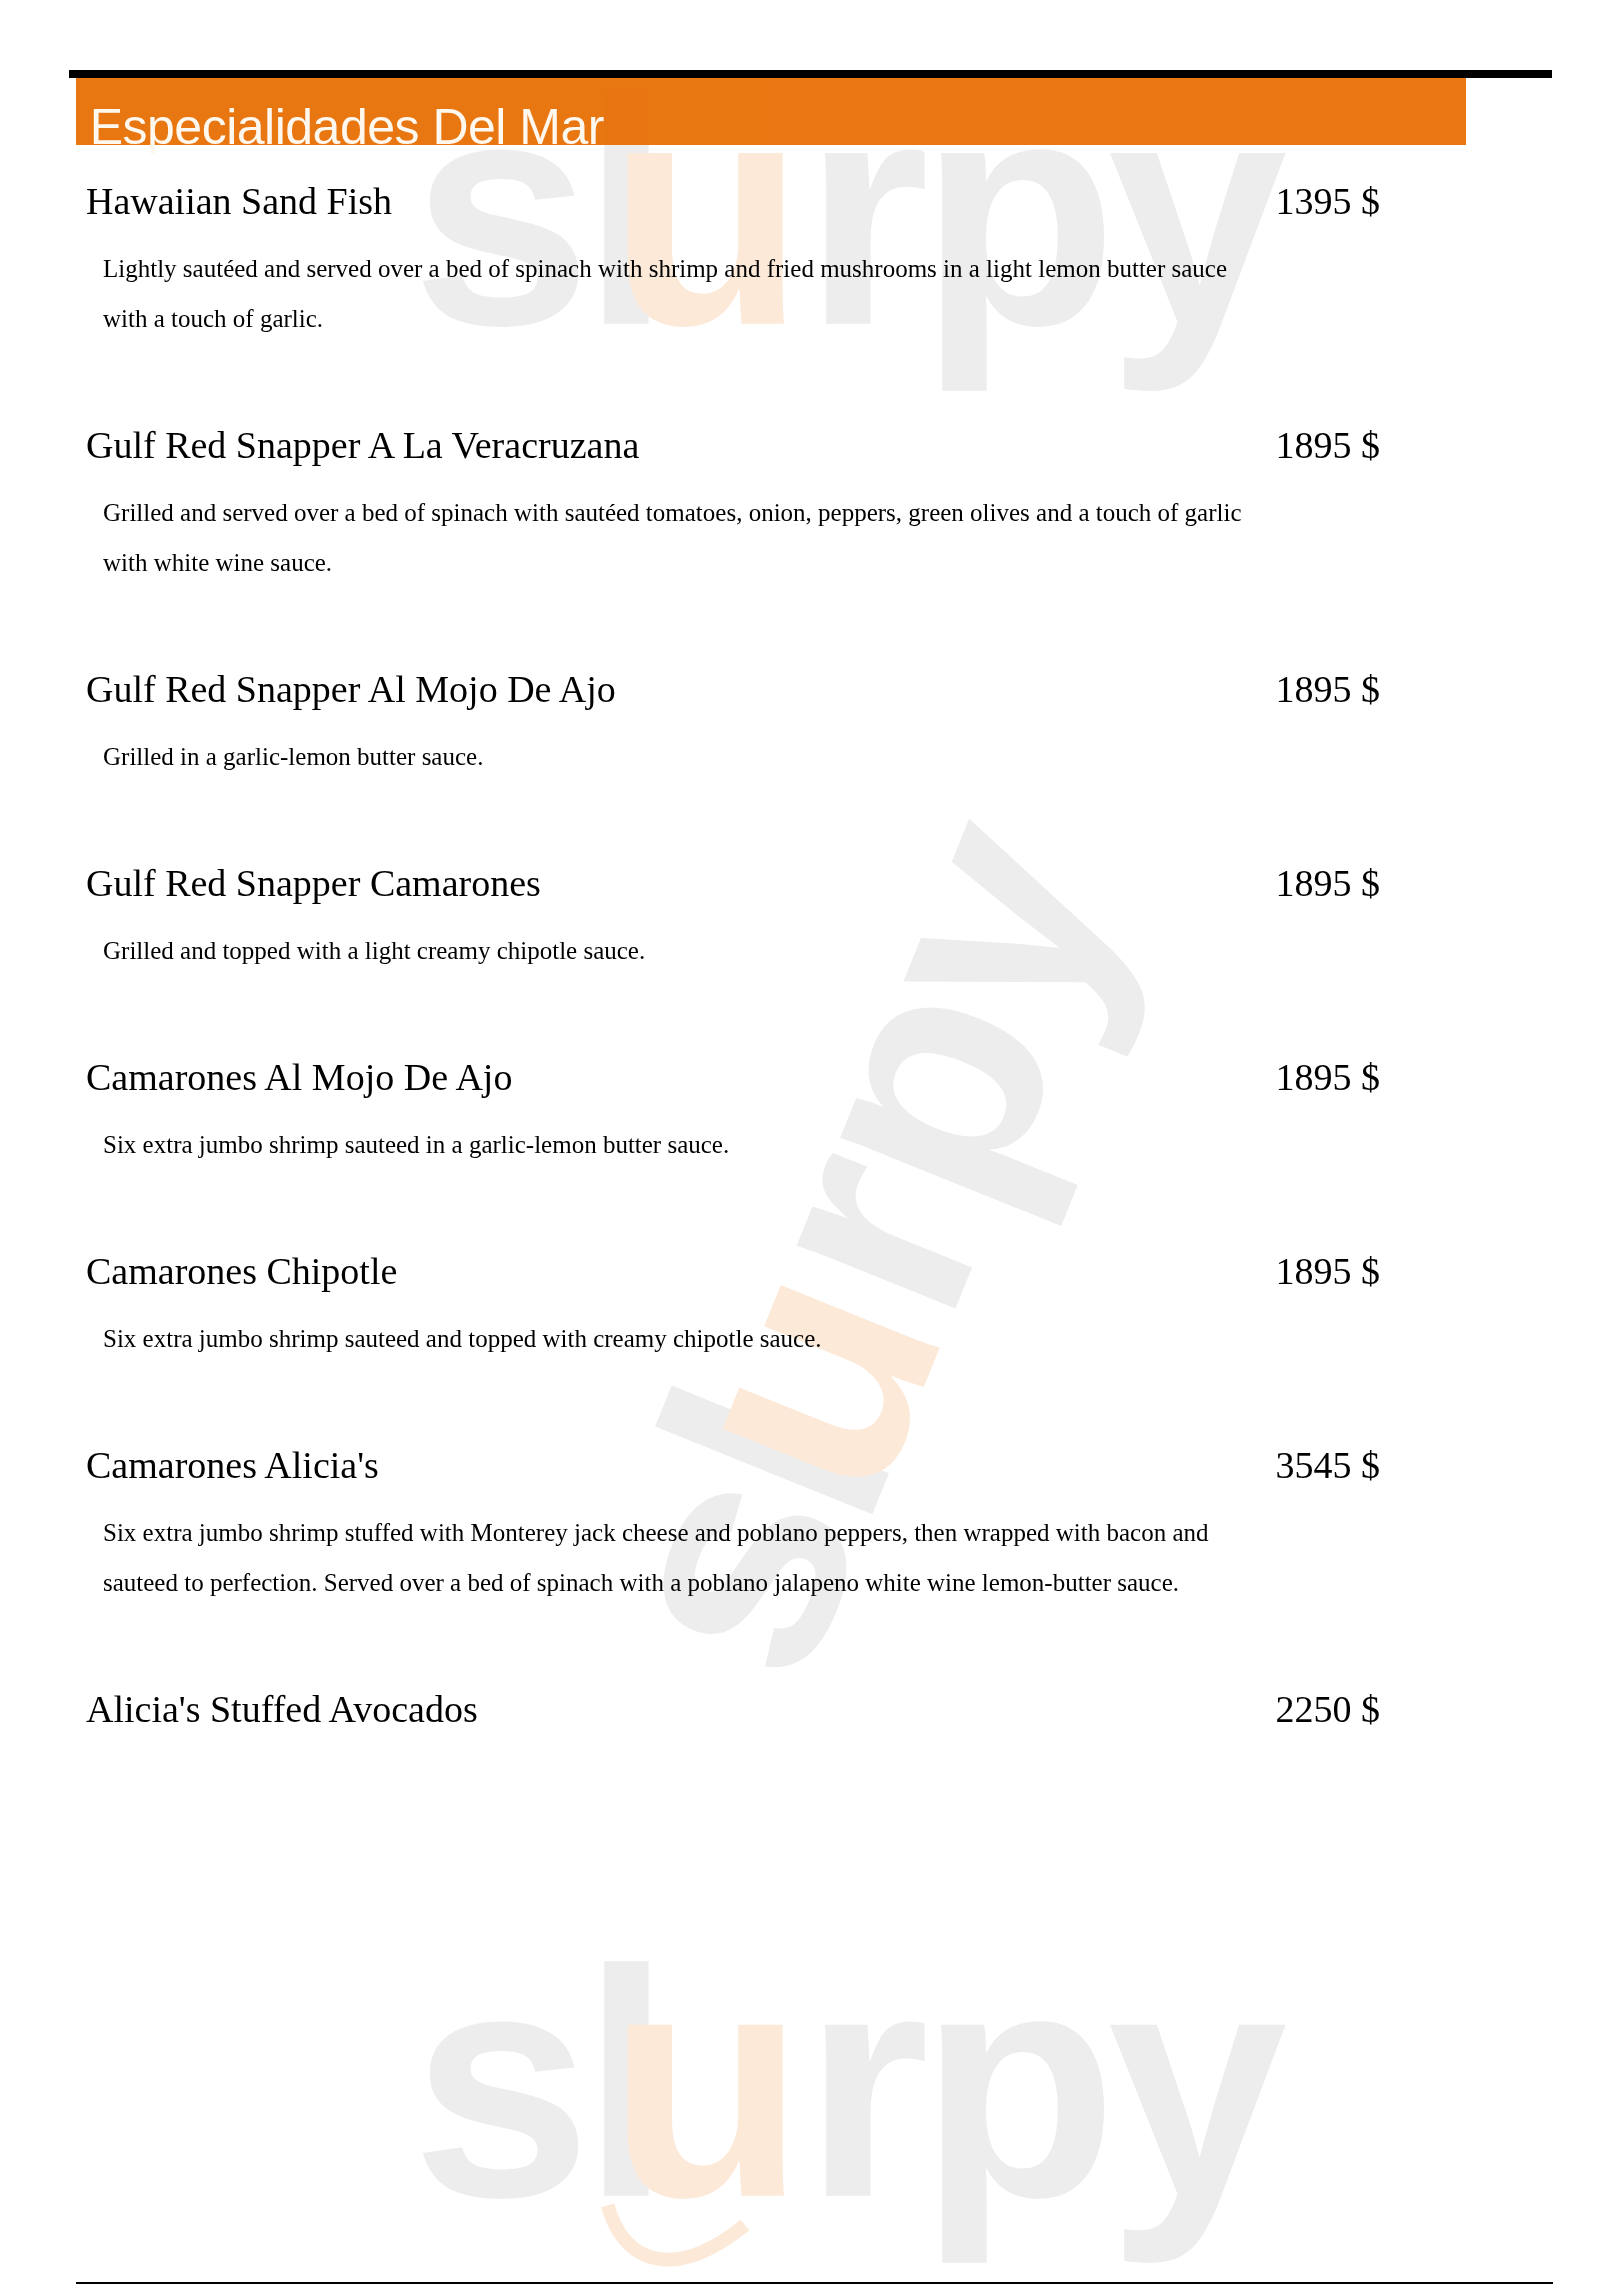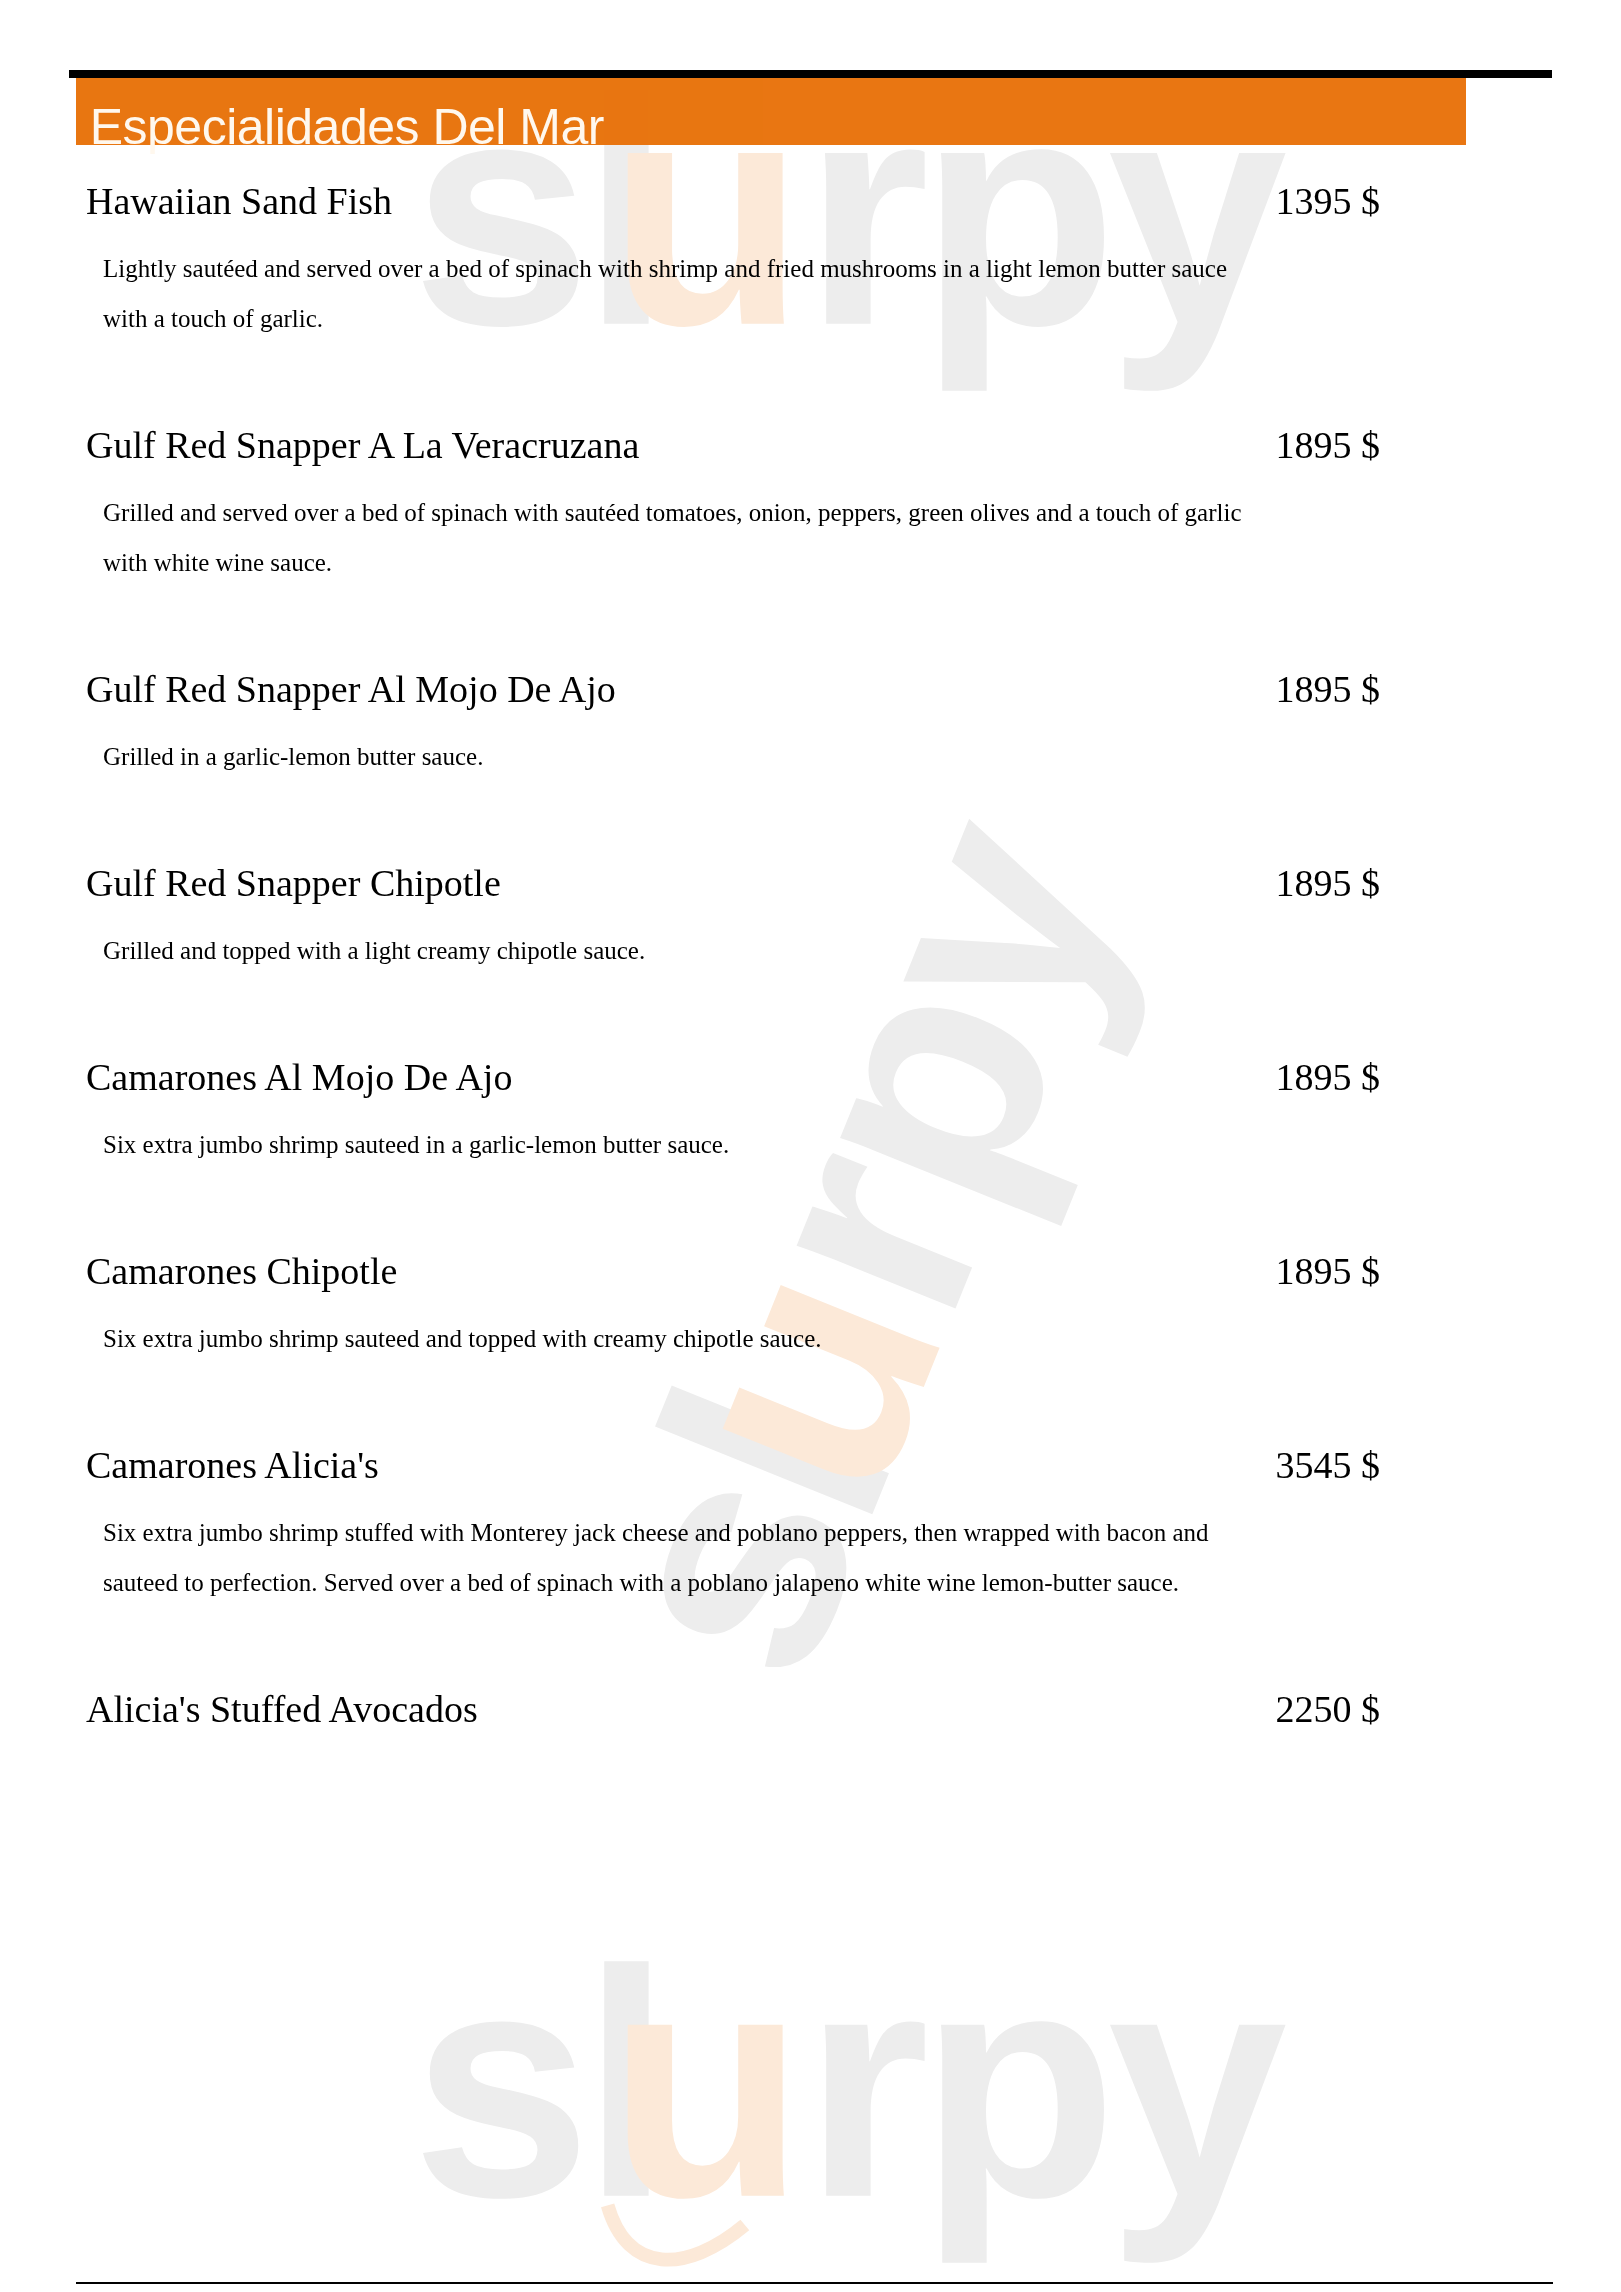--- a/index.html
+++ b/index.html
@@ -142,21 +142,21 @@
   <div class="menu-item">
     <div class="item-head">
       <span class="item-name">Gulf Red Snapper Al Mojo De Ajo</span>
       <span class="item-price">1895 $</span>
     </div>
     <p class="item-desc">Grilled in a garlic-lemon butter sauce.</p>
   </div>
 
   <div class="menu-item">
     <div class="item-head">
-      <span class="item-name">Gulf Red Snapper Chipotle</span>
+      <span class="item-name">Gulf Red Snapper Camarones</span>
       <span class="item-price">1895 $</span>
     </div>
     <p class="item-desc">Grilled and topped with a light creamy chipotle sauce.</p>
   </div>
 
   <div class="menu-item">
     <div class="item-head">
       <span class="item-name">Camarones Al Mojo De Ajo</span>
       <span class="item-price">1895 $</span>
     </div>

